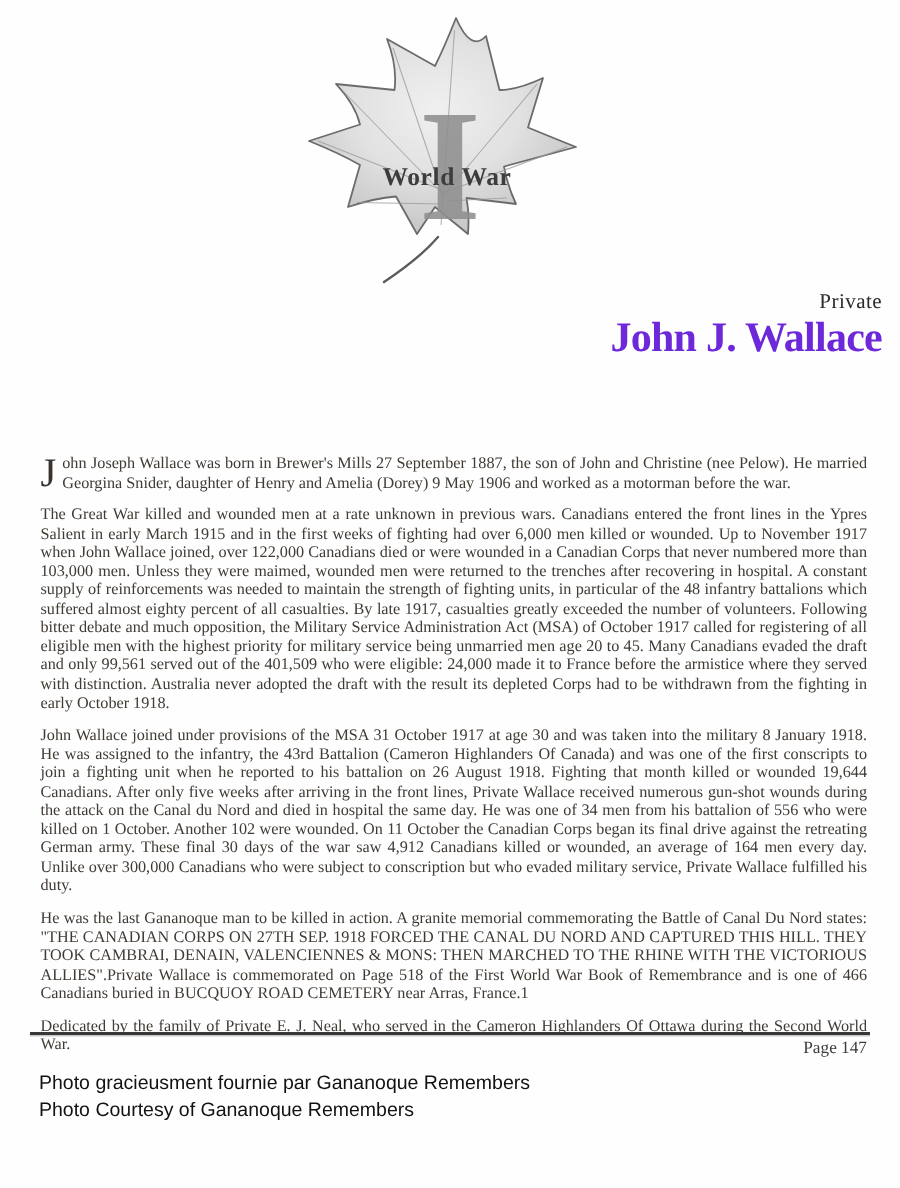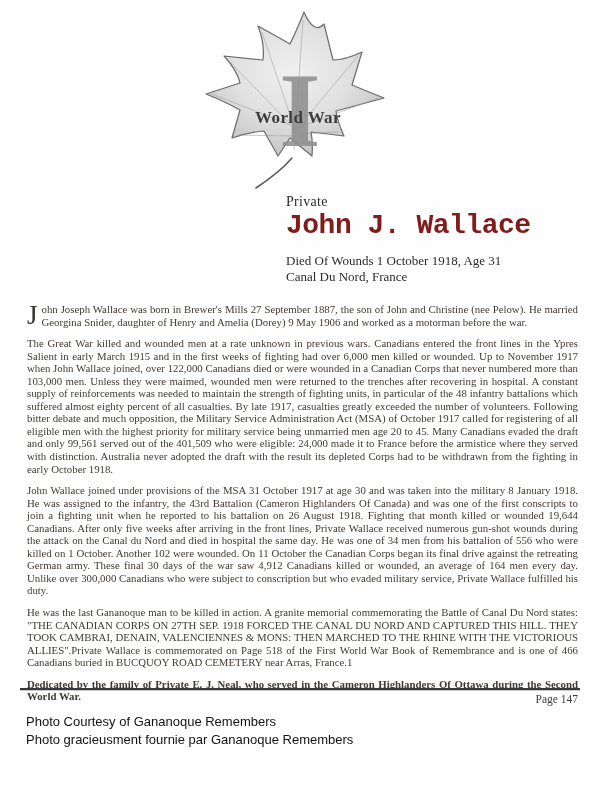--- a/index.html
+++ b/index.html
@@ -11,37 +11,37 @@
   body{
     background:var(--paper);
     font-family:"Liberation Serif", serif;
     color:var(--ink);
     position:relative;
     overflow:hidden;
   }
   .page{position:absolute;inset:0;background:var(--paper);}
   .leaf-wrap{position:absolute;left:198px;top:10px;width:208px;height:185px;}
   .header-block{
-    position:absolute;left:286px;top:194px;width:302px;text-align:left;
+    position:absolute;left:286px;top:194px;width:302px;text-align:right;
     color:var(--heading-ink);
   }
   .rank{font-size:14px;line-height:16px;letter-spacing:.3px;}
   .soldier-name{
     font-size:28px;line-height:31px;font-weight:bold;
-    font-family:Liberation Mono, monospace;
-    letter-spacing:-0.5px;color:#7f1d1d;
+    font-family:Liberation Serif, serif;
+    letter-spacing:-0.5px;color:#6d28d9;
   }
   .service-number{font-size:12.5px;line-height:15px;margin-top:2px;}
   .death-block{margin-top:12px;font-size:13px;line-height:15.5px;}
   .body-text{
     position:absolute;left:27px;top:303px;width:551px;
     font-size:10.8px;line-height:12.55px;text-align:justify;
   }
   .body-text p{margin-bottom:9px;}
-  .body-text p:last-child{margin-bottom:0;font-weight:bold;}
+  .body-text p:last-child{margin-bottom:0;}
   .dropcap{
     float:left;font-size:27px;line-height:21px;
     padding:2px 4px 0 0;color:#38332e;
   }
   .footer-rule{
     position:absolute;left:20px;top:688px;width:560px;height:2px;
     background:var(--rule);box-shadow:0 1px 0 #c9c9c9;
   }
   .page-number{
     position:absolute;right:22px;top:693px;font-size:11.5px;color:#3c3c3c;
@@ -80,35 +80,31 @@
         <path d="M99 124 L140 122"></path>
       </g>
       <text x="102" y="136" text-anchor="middle" font-family="'Liberation Serif',serif" font-weight="bold" font-size="106" fill="#8f8f8f" opacity="0.88">I</text>
       <text x="100" y="113" text-anchor="middle" font-family="'Liberation Serif',serif" font-weight="bold" font-size="17" fill="#3d3d3d" letter-spacing="0.4">World War</text>
     </svg>
   </div>
 
   <div class="header-block">
     <div class="rank">Private</div>
     <div class="soldier-name">John J. Wallace</div>
-    <div class="death-block">
-      <div>Died Of Wounds 1 October 1918, Age 31</div>
-      <div>Canal Du Nord, France</div>
-    </div>
   </div>
 
   <div class="body-text">
     <p><span class="dropcap">J</span><span>ohn Joseph Wallace was born in Brewer's Mills 27 September 1887, the son of John and Christine (nee Pelow).  He married Georgina Snider, daughter of Henry and Amelia (Dorey) 9 May 1906 and worked as a motorman before the war.</span></p>
     <p>The Great War killed and wounded men at a rate unknown in previous wars. Canadians entered the front lines in the Ypres Salient in early March 1915 and in the first weeks of fighting had over 6,000 men killed or wounded. Up to November 1917 when John Wallace joined, over 122,000 Canadians died or were wounded in a Canadian Corps that never numbered more than 103,000 men. Unless they were maimed, wounded men were returned to the trenches after recovering in hospital.  A constant supply of reinforcements was needed to maintain the strength of fighting units, in particular of the 48 infantry battalions which suffered almost eighty percent of all casualties. By late 1917, casualties greatly exceeded the number of volunteers. Following bitter debate and much opposition, the Military Service Administration Act (MSA) of October 1917 called for registering of all eligible men with the highest priority for military service being unmarried men age 20 to 45. Many Canadians evaded the draft and only 99,561 served out of the 401,509 who were eligible: 24,000 made it to France before the armistice where they served with distinction. Australia never adopted the draft with the result its depleted Corps had to be withdrawn from the fighting in early October 1918.</p>
     <p>John Wallace joined under provisions of the MSA 31 October 1917 at age 30 and was taken into the military 8 January 1918. He was assigned to the infantry, the 43rd Battalion (Cameron Highlanders Of Canada) and was one of the first conscripts to join a fighting unit when he reported to his battalion on 26 August 1918.  Fighting that month killed or wounded 19,644 Canadians. After only five weeks after arriving in the front lines, Private Wallace received numerous gun-shot wounds during the attack on the Canal du Nord and died in hospital the same day. He was one of 34 men from his battalion of 556 who were killed on 1 October. Another 102 were wounded. On 11 October the Canadian Corps began its final drive against the retreating German army. These final 30 days of the war saw 4,912 Canadians killed or wounded, an average of 164 men every day. Unlike over 300,000 Canadians who were subject to conscription but who evaded military service, Private Wallace fulfilled his duty.</p>
     <p>He was the last Gananoque man to be killed in action. A granite memorial commemorating the Battle of Canal Du Nord states: "THE CANADIAN CORPS ON 27TH SEP. 1918 FORCED THE CANAL DU NORD AND CAPTURED THIS HILL. THEY TOOK CAMBRAI, DENAIN, VALENCIENNES &amp; MONS: THEN MARCHED TO THE RHINE WITH THE VICTORIOUS ALLIES".Private Wallace is commemorated on Page 518 of the First World War Book of Remembrance and is one of 466 Canadians buried in BUCQUOY ROAD CEMETERY near Arras, France.1</p>
     <p>Dedicated by the family of Private E. J. Neal, who served in the Cameron Highlanders Of Ottawa during the Second World War.</p>
   </div>
 
   <div class="footer-rule"></div>
   <div class="page-number">Page 147</div>
 
   <div class="credits">
+    <div>Photo gracieusment fournie par Gananoque Remembers</div>
     <div>Photo Courtesy of Gananoque Remembers</div>
-    <div>Photo gracieusment fournie par Gananoque Remembers</div>
   </div>
 
 </div>
 
 </body></html>

